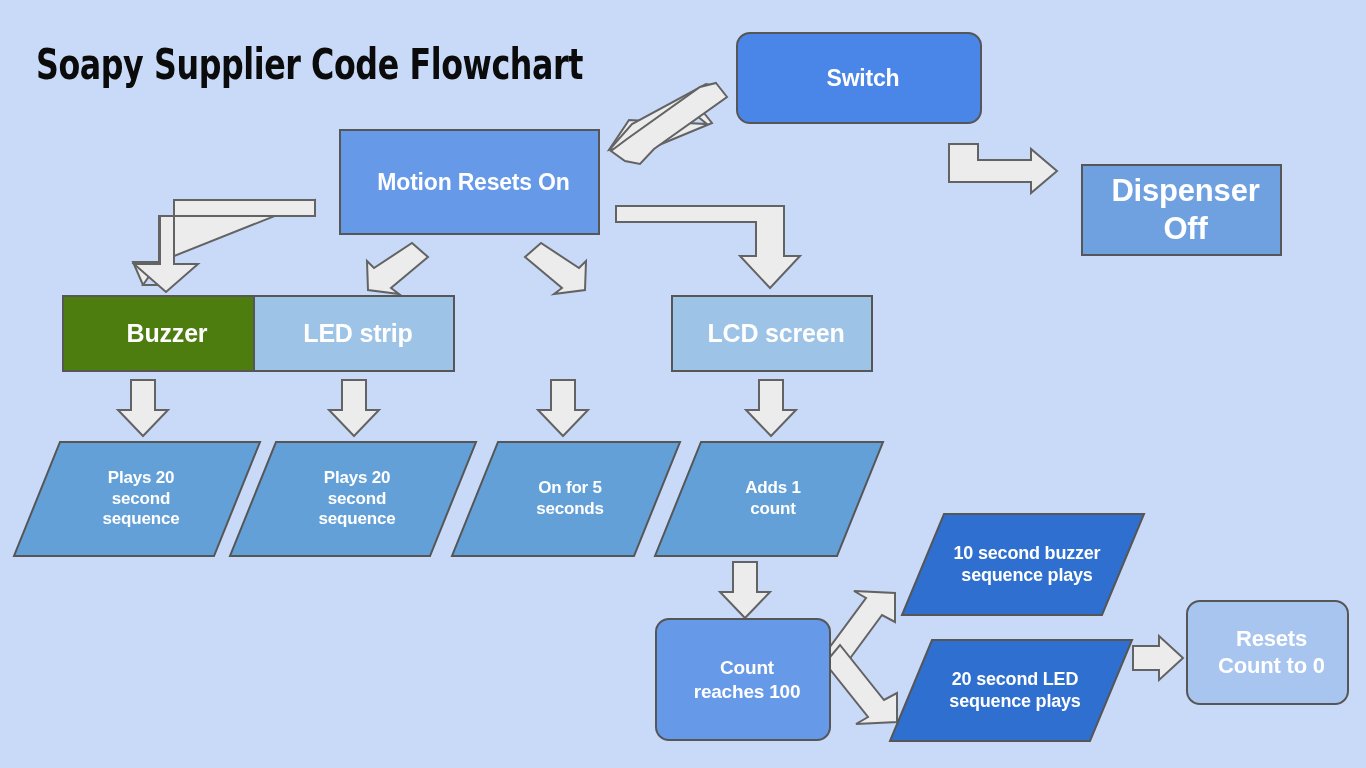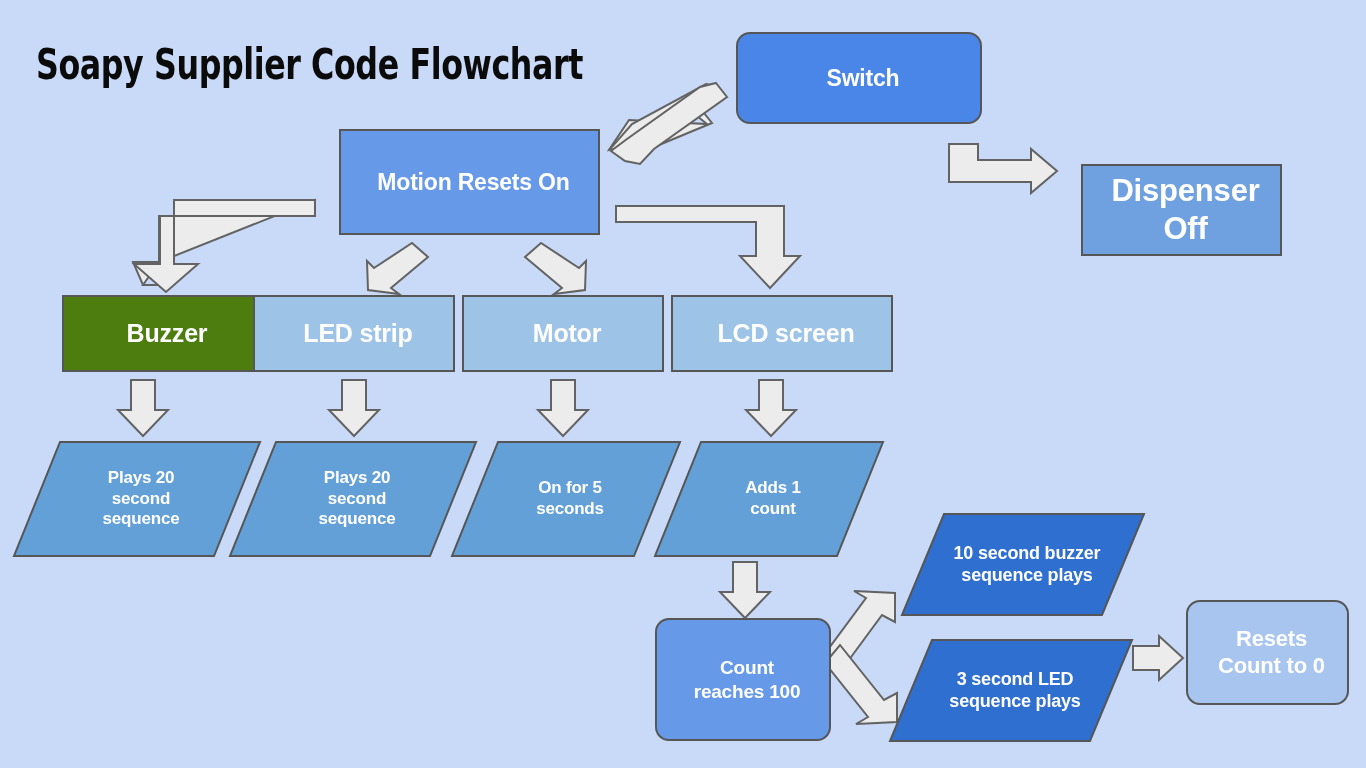--- a/index.html
+++ b/index.html
@@ -155,23 +155,22 @@
   <div class="node rounded" style="left:736px; top:32px; width:246px; height:92px; background:#4a86e8; font-size:23px;">Switch</div>
 
   <div class="node rect" style="left:1081px; top:124px; width:201px; height:92px; background:#6fa0e0; font-size:31px;margin-top:40px;">Dispenser Off</div>
 
   <div class="node rect" style="left:339px; top:129px; width:261px; height:106px; background:#6699e8; font-size:23px;">Motion Resets On</div>
 
   <div class="node rect" style="left:42px; top:295px; width:202px; height:77px; background:#4d7c0f; font-size:25px;margin-left:20px;">Buzzer</div>
 
   <div class="node rect" style="left:253px; top:295px; width:202px; height:77px; background:#9dc3e6; font-size:25px;">LED strip</div>
 
-  <div class="node rect" style="left:462px; top:295px; width:202px; height:77px; background:#9dc3e6; font-size:25px;">Motor</div>
-
-  <div class="node rect" style="left:671px; top:295px; width:222px; height:77px; background:#9dc3e6; font-size:25px;">LCD screen</div>
+
+  <div class="node rect" style="left:671px; top:295px; width:202px; height:77px; background:#9dc3e6; font-size:25px;">LCD screen</div>
 
   <div class="node para" style="left:12px; top:440px; width:250px; height:118px; font-size:17px;">
     <svg class="pshape" viewBox="0 0 250 118" preserveAspectRatio="none">
       <polygon points="48,2 248,2 202,116 2,116" fill="#63a0d8" stroke="#565656" stroke-width="2" vector-effect="non-scaling-stroke"></polygon>
     </svg>
     <span class="plabel">Plays 20
 second
 sequence</span>
   </div>
 
@@ -208,20 +207,20 @@
       <polygon points="44,2 244,2 202,103 2,103" fill="#2f6fd0" stroke="#565656" stroke-width="2" vector-effect="non-scaling-stroke"></polygon>
     </svg>
     <span class="plabel">10 second buzzer
 sequence plays</span>
   </div>
 
   <div class="node para" style="left:888px; top:638px; width:246px; height:105px; font-size:18px;">
     <svg class="pshape" viewBox="0 0 246 105" preserveAspectRatio="none">
       <polygon points="44,2 244,2 202,103 2,103" fill="#2f6fd0" stroke="#565656" stroke-width="2" vector-effect="non-scaling-stroke"></polygon>
     </svg>
-    <span class="plabel">3 second LED
+    <span class="plabel">20 second LED
 sequence plays</span>
   </div>
 
   <div class="node rounded" style="left:1186px; top:600px; width:163px; height:105px; background:#a8c5f0; font-size:22px;">Resets
 Count to 0</div>
 
 </div>
 
 </body></html>

